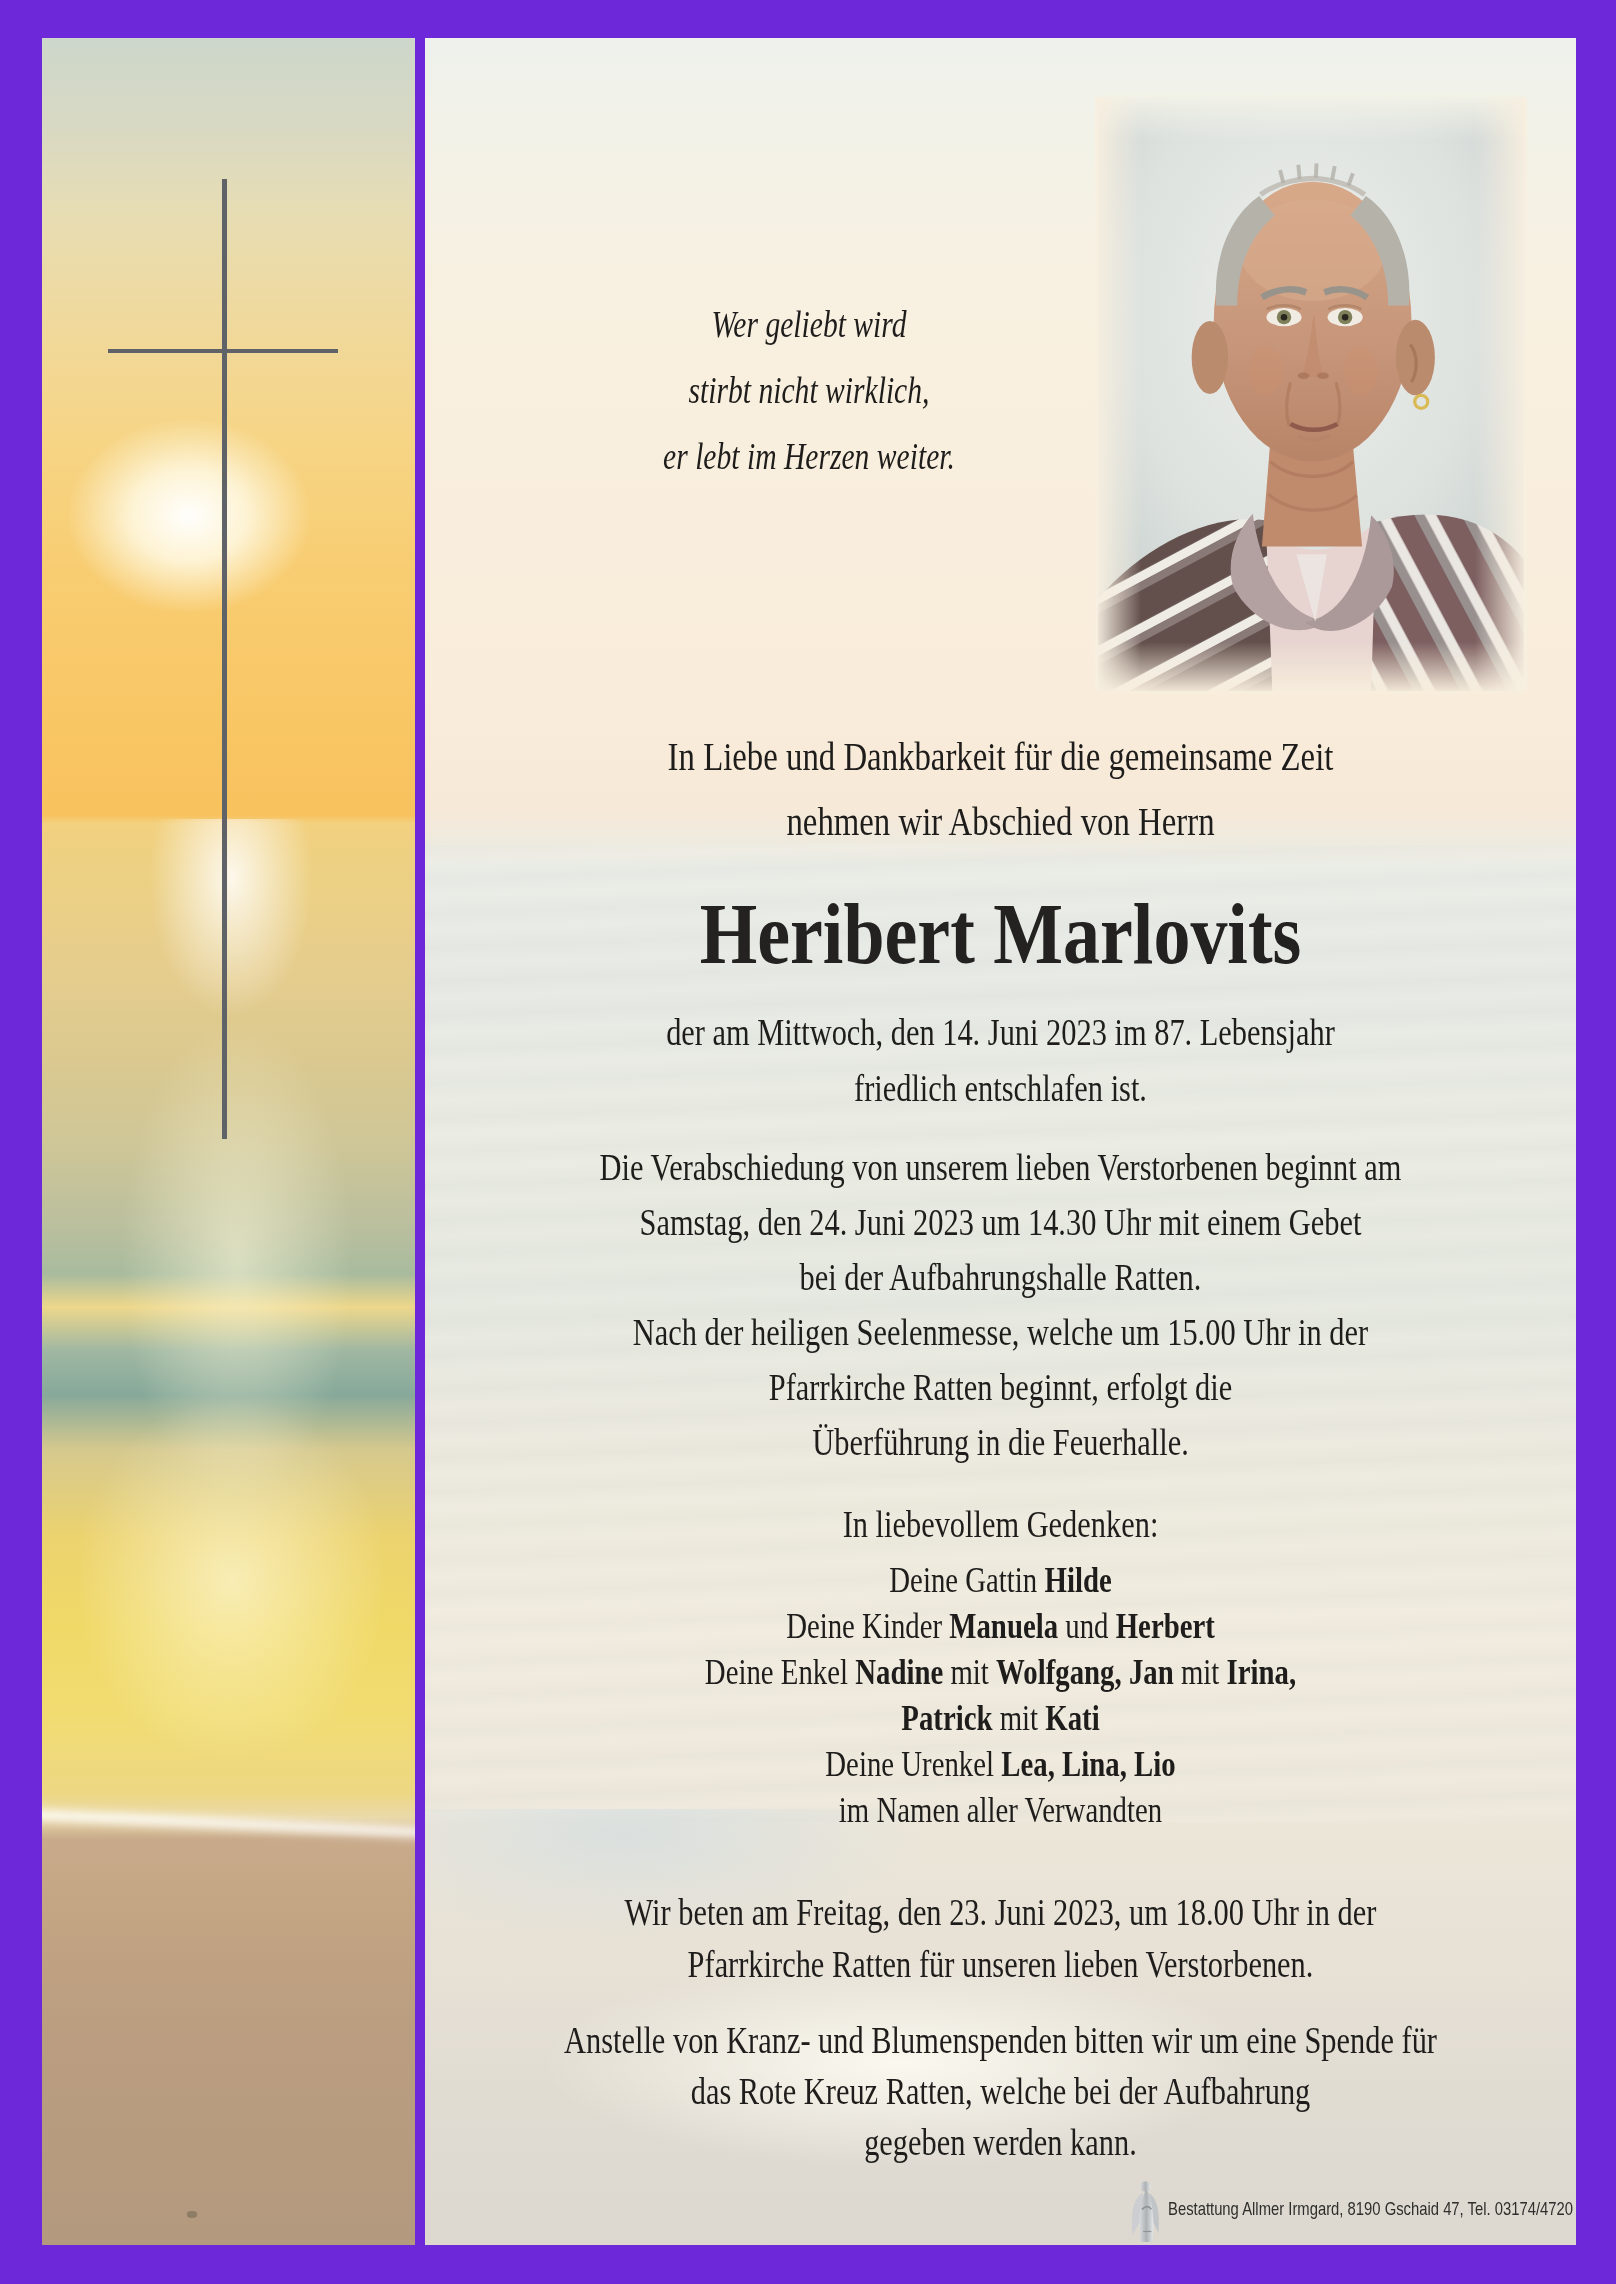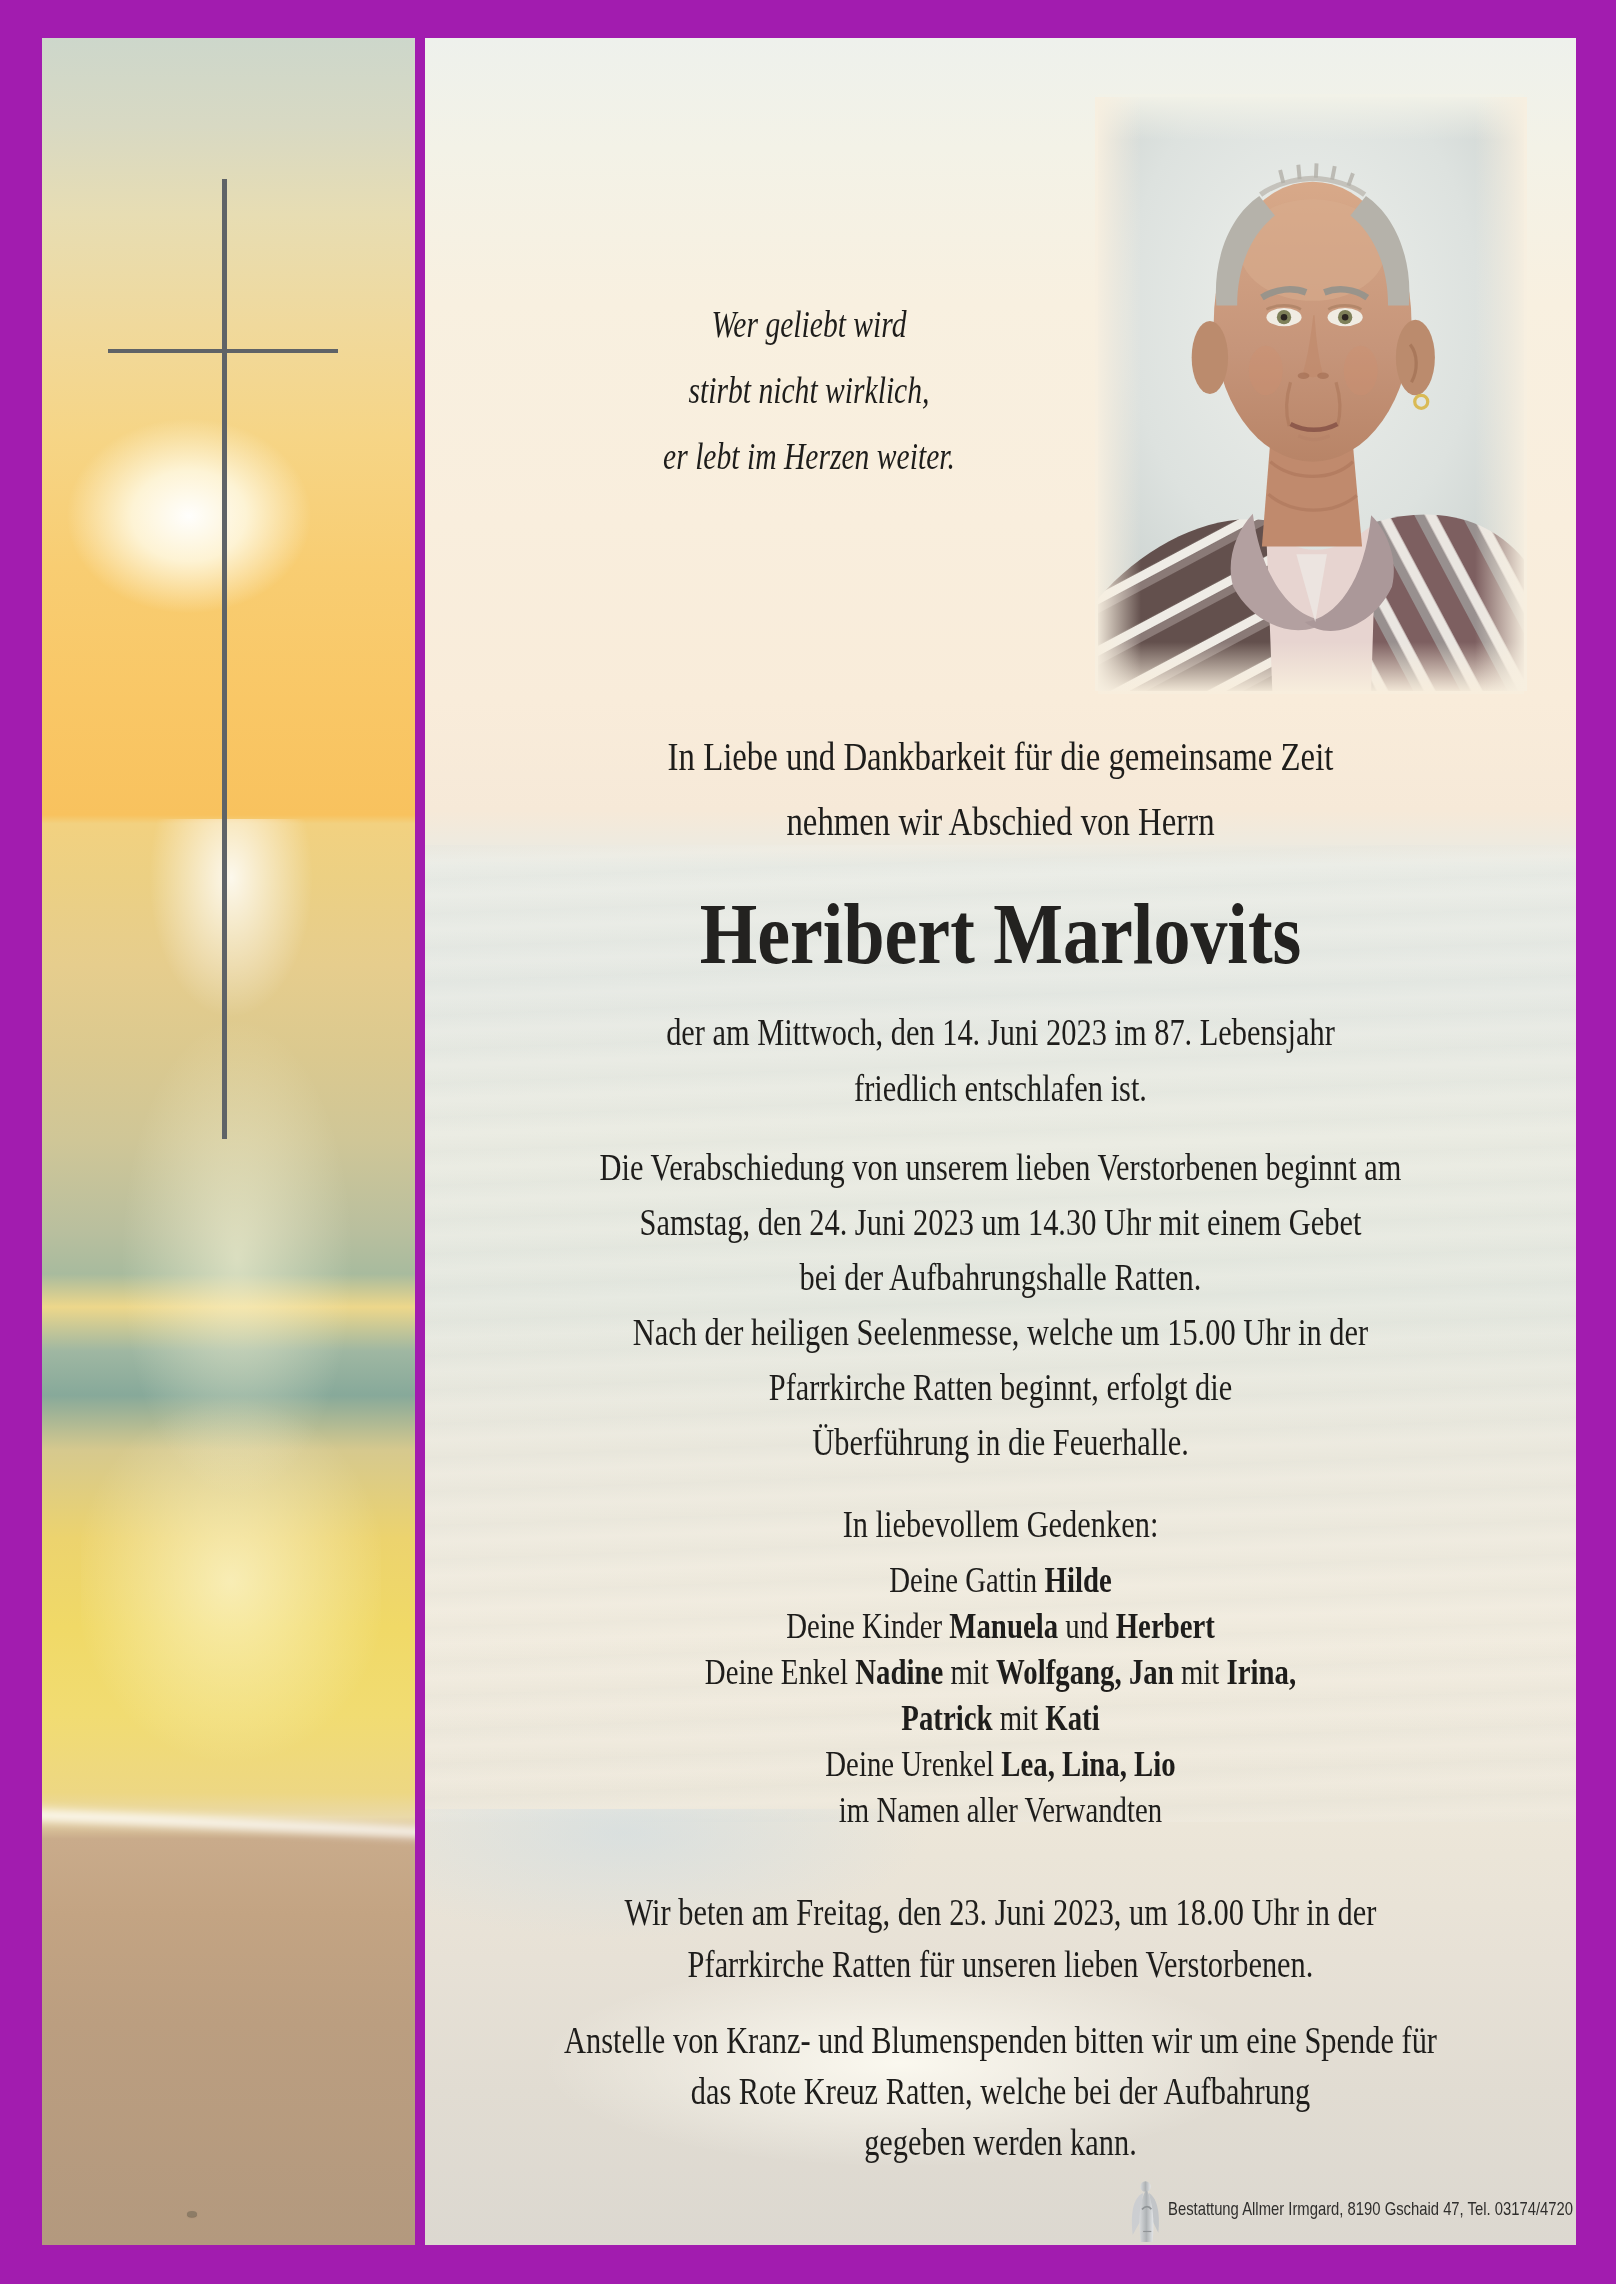--- a/index.html
+++ b/index.html
@@ -1,16 +1,16 @@
 <!DOCTYPE html>
 <html style="font-size:10.4px"><head>
 <meta charset="utf-8">
 <style>
   html,body{margin:0;padding:0;background:#ffffff;}
-  .page{position:relative;width:1616px;height:2284px;background:#a21caf;overflow:hidden;
+  .page{position:relative;width:1616px;height:2284px;background:#6d28d9;overflow:hidden;
         font-family:"Liberation Serif",serif;}
   
   .strip{position:absolute;left:42px;top:38px;width:373px;height:2207px;overflow:hidden;
     background:linear-gradient(180deg,
       #cdd7cb 0%,#d8d9c3 4%,#e7ddb3 8%,#f0d99c 13%,#f6d586 18%,#f8cd72 24%,
       #f9c766 30%,#f8c25e 35.2%,#f2d180 35.6%,#ecd083 38%,#e6cd8d 42%,
       #dbc98f 46%,#cfc697 50%,#b9bf9e 54%,#a8bb9e 56%,#edd78b 57.5%,
       #9fb7a2 59.5%,#87a99a 61.5%,#d6c98e 64%,#ecd36e 68%,#f0d967 72%,
       #f1dc72 76%,#edd783 79.5%,#ead9a8 80.6%,#c9ab8b 81.6%,#c3a483 85%,
       #bb9e80 90%,#b3997e 100%);}

